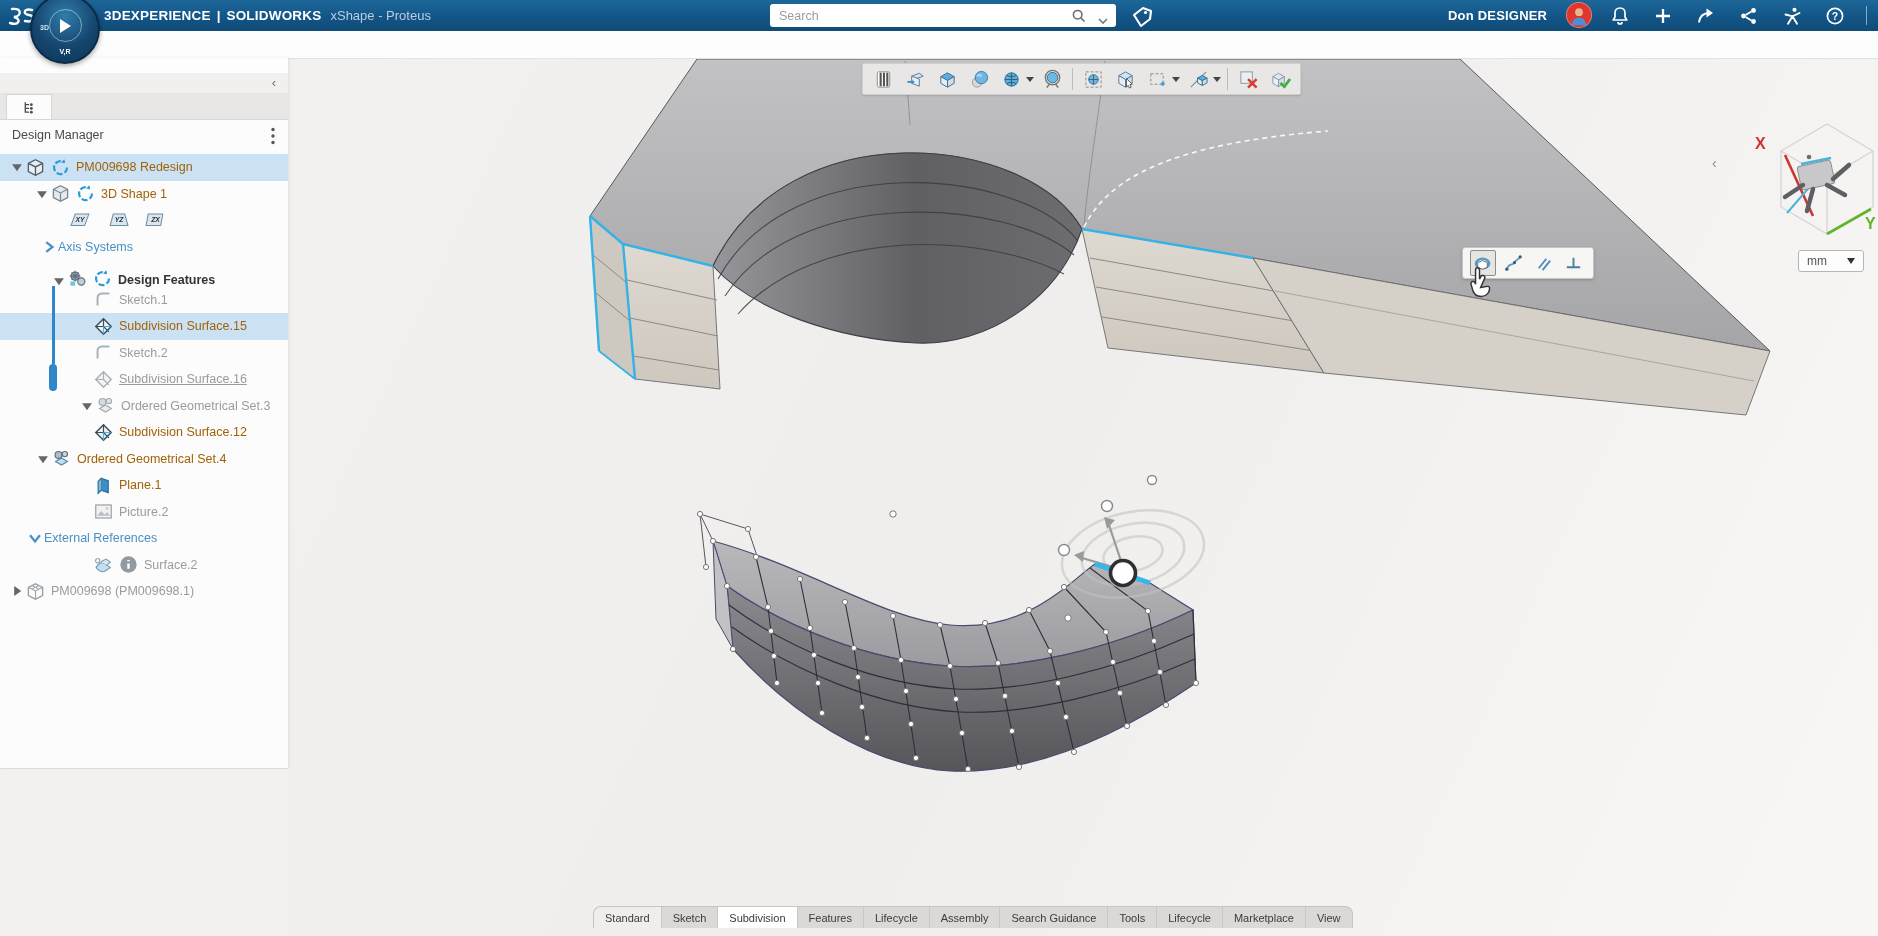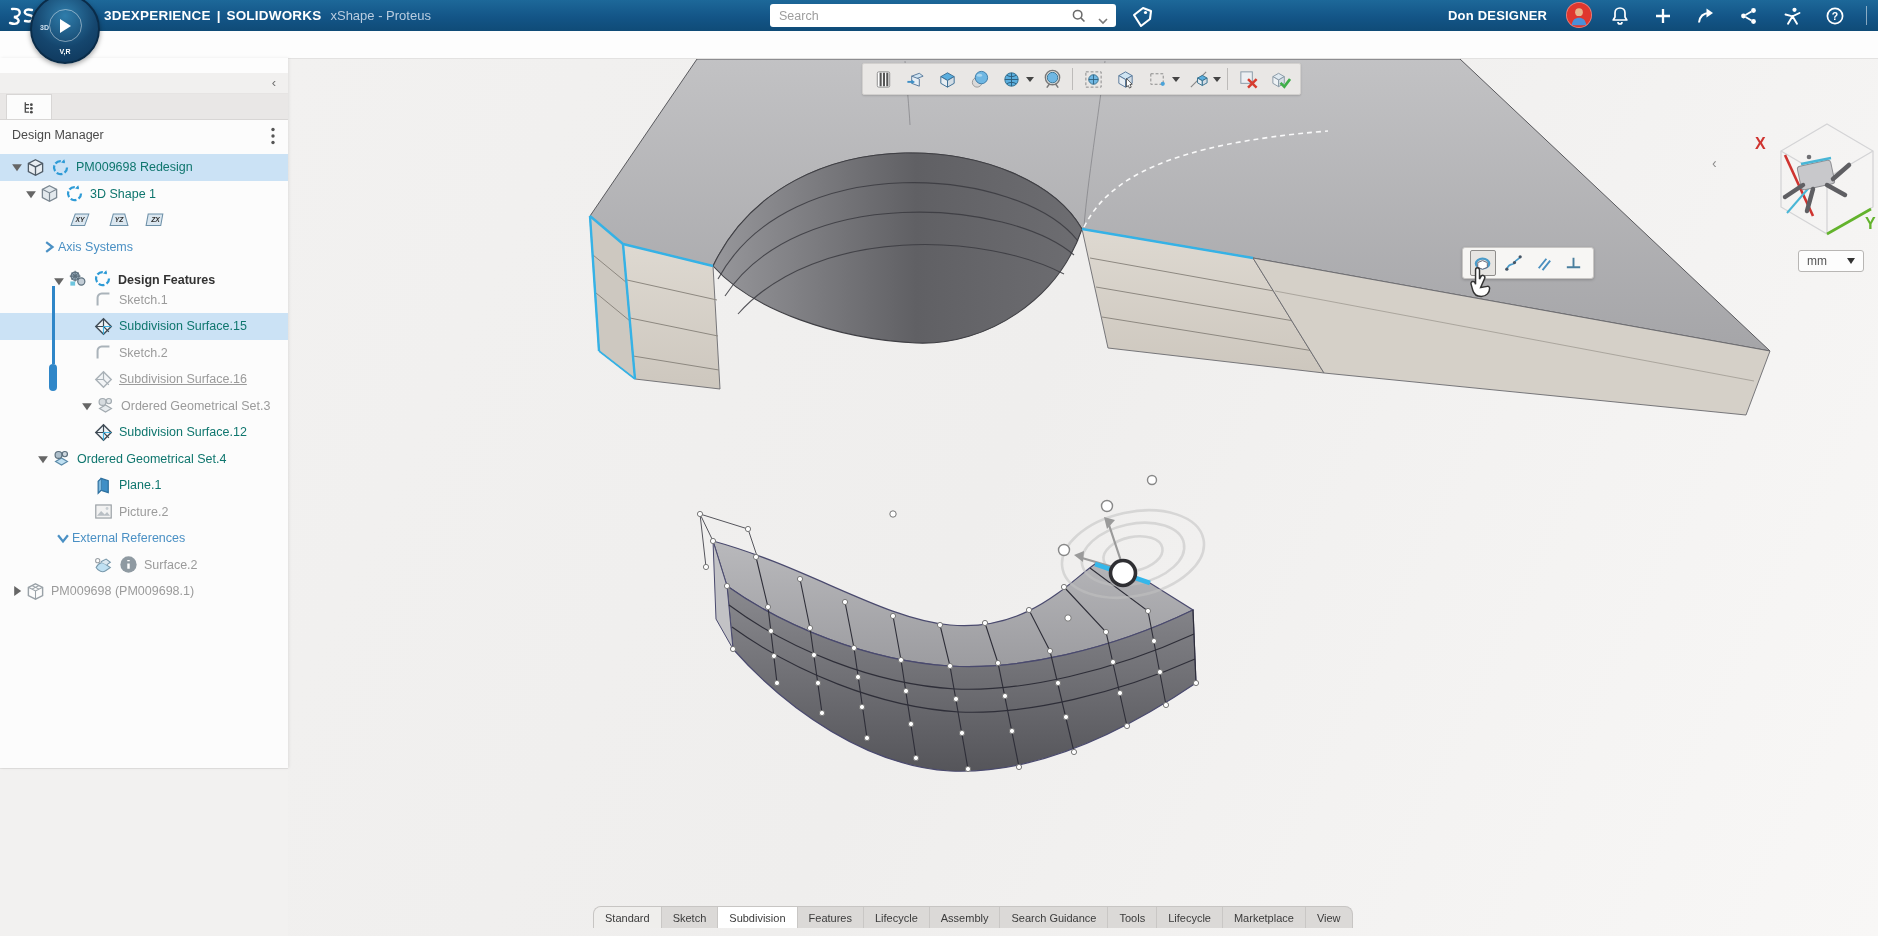--- a/index.html
+++ b/index.html
@@ -42,21 +42,21 @@
            box-shadow:1px 0 3px rgba(0,0,0,.08)}
   .side-gap{height:15px;background:#fdfdfd}
   .side-strip{height:20px;background:#f1f0ef;position:relative;border-bottom:1px solid #e6e4e3}
   .collapse{position:absolute;right:12px;top:2px;color:#6f6f6f;font-size:13px;cursor:default}
   .side-tabs{height:25px;background:#e9e7e6;border-bottom:1px solid #d8d6d5;position:relative}
   .tree-tab{position:absolute;left:6px;top:0;width:46px;height:25px;background:#fcfcfc;
             border:1px solid #d8d6d5;border-bottom:0;box-sizing:border-box;display:flex;align-items:center;justify-content:center}
   .side-header{height:30px;display:flex;align-items:center;padding:0 12px;font-size:12.5px;color:#4a4a4a}
   .kebab{margin-left:auto;width:6px;height:16px}
   .tree{position:relative;padding-top:4px}
-  .trow{height:26.5px;display:flex;align-items:center;font-size:12.5px;color:#0f766e;box-sizing:border-box}
+  .trow{height:26.5px;display:flex;align-items:center;font-size:12.5px;color:#a16207;box-sizing:border-box}
   .trow .caret{width:14px;height:12px;flex:0 0 auto;display:flex;align-items:center;justify-content:center;margin-right:2px}
   .trow .ticon{width:19px;height:17px;margin-right:6px;flex:0 0 auto;display:flex;align-items:center;justify-content:center}
   .trow.planes .ticon{width:23px;margin-right:14px}
   .trow .tlabel{white-space:nowrap}
   .trow.selected{background:#cbe2f5}
   .trow.dim{color:#9b9b9b}
   .trow.dim-underline{color:#9b9b9b}
   .trow.dim-underline .tlabel{text-decoration:underline}
   .trow.link{color:#4a90c4}
   .trow.strong{color:#333;font-weight:bold}
@@ -212,21 +212,21 @@
           </svg>
         </span>
         <span class="ticon">
           <svg viewBox="0 0 16 16">
             <path d="M13.5 8a5.5 5.5 0 1 1-2.3-4.4" fill="none" stroke="#2e9bd6" stroke-width="1.9" stroke-dasharray="5 2"></path>
             <path d="M11.2 1l.6 3.4-3.3-.7z" fill="#2e9bd6"></path>
           </svg>
         </span>
         <span class="tlabel">PM009698 Redesign</span>
       </div>
-      <div class="trow normal" style="padding-left: 24px;">
+      <div class="trow normal" style="padding-left: 35px;">
         <span class="caret">
           <svg viewBox="0 0 10 10">
             <path d="M1.5 3h7L5 8z" fill="#666"></path>
           </svg>
         </span>
         <span class="ticon">
           <svg viewBox="0 0 16 16">
             <path d="M8 1.5 14 4.5v7L8 14.5 2 11.5v-7z" fill="#e3e9ed" stroke="#7b8791" stroke-width="1.1"></path>
             <path d="M2 4.5l6 3 6-3M8 7.5v7" fill="none" stroke="#7b8791" stroke-width="1"></path>
           </svg>
@@ -383,21 +383,21 @@
         <span class="caret"></span>
         <span class="ticon">
           <svg viewBox="0 0 16 16">
             <rect x="1.5" y="2.5" width="13" height="11" fill="#f2f2f2" stroke="#9aa0a5"></rect>
             <path d="M2.5 11.5l3.5-4 3 3 2-2 2.5 3z" fill="#b9bfc4"></path>
             <circle cx="11" cy="5.5" r="1.2" fill="#c9cfd3"></circle>
           </svg>
         </span>
         <span class="tlabel">Picture.2</span>
       </div>
-      <div class="trow link" style="padding-left: 56px;">
+      <div class="trow link" style="padding-left: 28px;">
         <span class="caret">
           <svg viewBox="0 0 10 10">
             <path d="M1.5 3L5 7.5 8.5 3" fill="none" stroke="#4a90c4" stroke-width="1.6"></path>
           </svg>
         </span>
         <span class="tlabel">External References</span>
       </div>
       <div class="trow dim" style="padding-left: 78px;">
         <span class="caret"></span>
         <span class="ticon">

